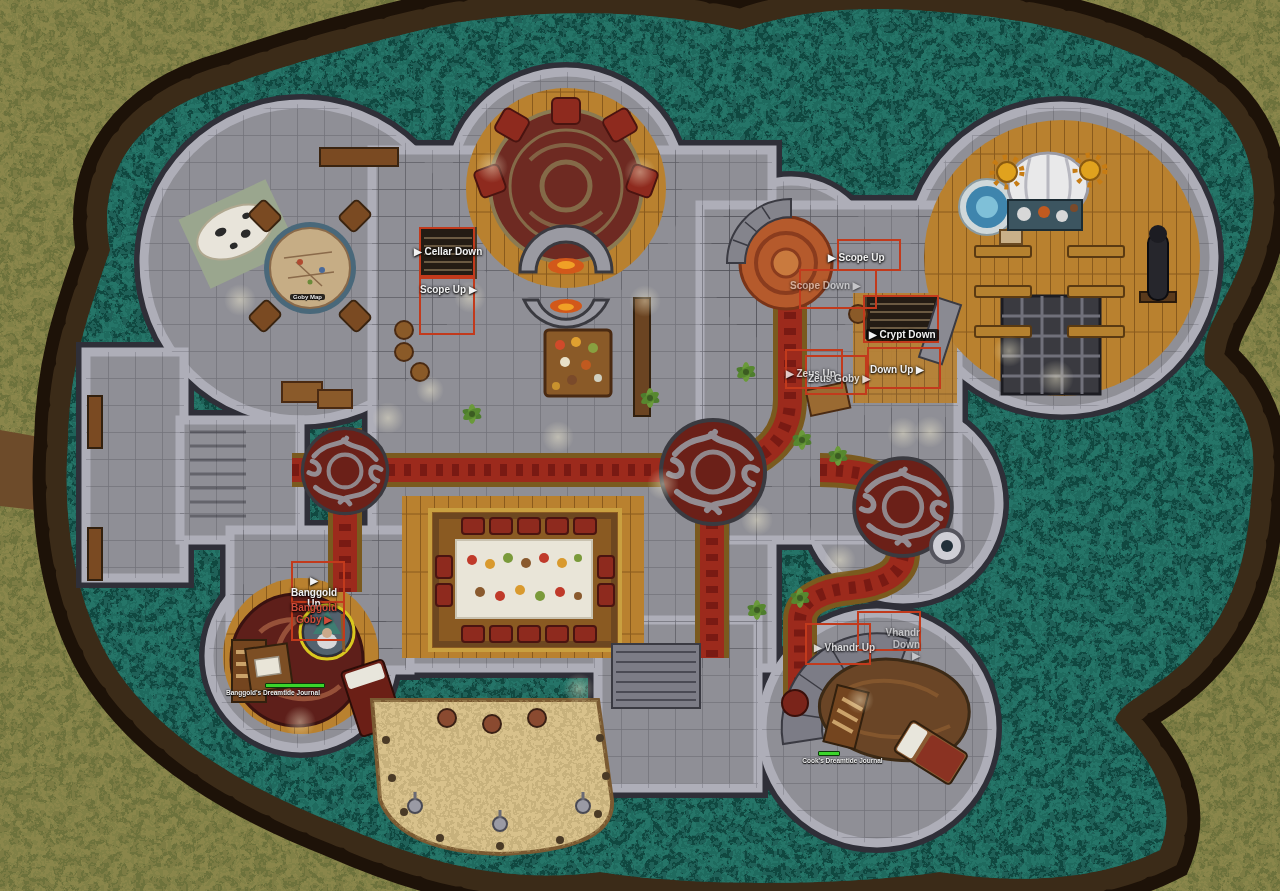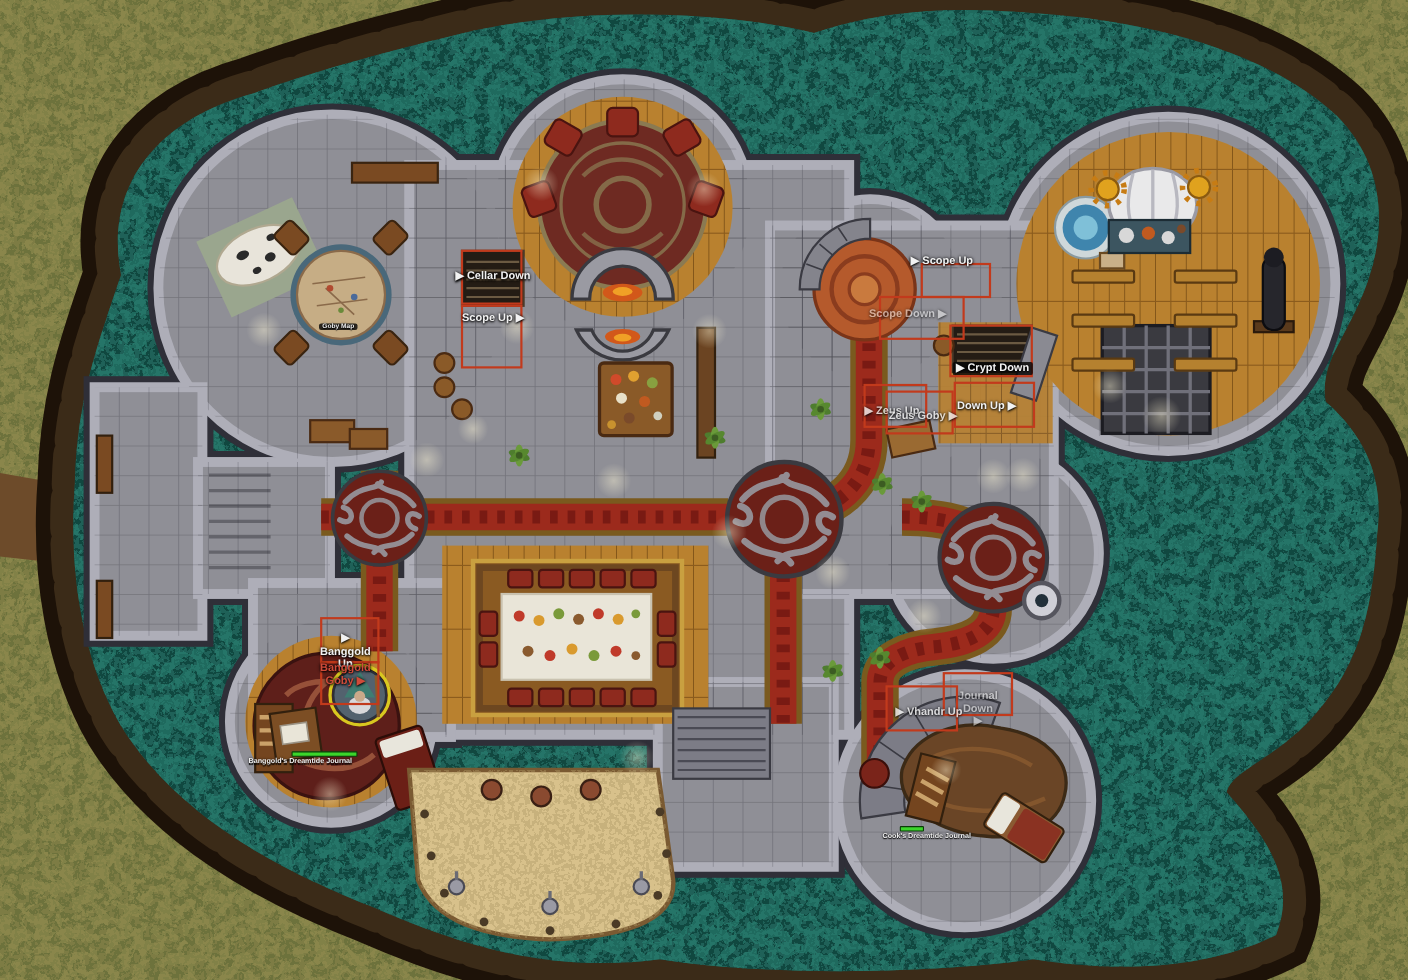--- a/index.html
+++ b/index.html
@@ -8,21 +8,21 @@
   .stage svg{position:absolute;left:0;top:0;}
   
   .wall-outer{fill:#8f8f96;stroke:#2f2f38;stroke-width:20;}
   .wall-inner{fill:#8f8f96;stroke:#aeaeb8;stroke-width:9;}
   .tile-fill{fill:url(#tiles);stroke:none;}
   
   .sw-label{position:absolute;font-size:10px;font-weight:bold;color:#f2f2f2;
             text-shadow:0 1px 2px #000,0 0 3px #000;white-space:pre-line;line-height:1.15;
             pointer-events:auto;cursor:pointer;}
   .sw-center{text-align:center;}
-  .sw-dim{opacity:.55;}
+  .sw-dim{opacity:.55;text-align:right;}
   .sw-half{opacity:.8;}
   .sw-red{color:#cf4b3a;}
   .chip{background:rgba(8,8,8,.82);padding:0 3px;border-radius:2px;text-align:center;}
   .tok-label{position:absolute;font-size:6.5px;font-weight:bold;color:#eee;
              text-shadow:0 1px 1px #000,0 0 2px #000;text-align:center;white-space:nowrap;
              pointer-events:none;}
   .hp-bar{position:absolute;height:5px;background:#3bd52b;border:1px solid #0a3a08;
           box-sizing:border-box;border-radius:1px;}
 </style>
 </head>
@@ -432,31 +432,31 @@
     <rect x="806" y="356" width="60" height="38"></rect>
     <rect x="292" y="562" width="52" height="40"></rect>
     <rect x="292" y="602" width="52" height="38"></rect>
     <rect x="806" y="624" width="64" height="40"></rect>
     <rect x="858" y="612" width="62" height="38"></rect>
   </g>
 </svg>
 
 <div class="sw-label" style="left:414px;top:246px;">▶ Cellar Down</div>
 <div class="sw-label" style="left:420px;top:284px;">Scope Up ▶</div>
-<div class="sw-label" style="left:828px;top:232px;">▶ Scope Up</div>
+<div class="sw-label" style="left:828px;top:252px;">▶ Scope Up</div>
 <div class="sw-label sw-dim" style="left:790px;top:280px;">Scope Down ▶</div>
 <div class="sw-label chip" style="left:866px;top:329px;">▶ Crypt Down</div>
 <div class="sw-label" style="left:870px;top:364px;">Down Up ▶</div>
 <div class="sw-label sw-half" style="left:786px;top:368px;">▶ Zeus Up</div>
 <div class="sw-label sw-half" style="left:808px;top:373px;">Zeus Goby ▶</div>
 <div class="sw-label sw-center" style="left:286px;top:575px;width:56px;">▶ Banggold
 Up</div>
 <div class="sw-label sw-center sw-red" style="left:290px;top:602px;width:48px;">Banggold
 Goby ▶</div>
-<div class="sw-label sw-center sw-dim" style="left:858px;top:627px;width:62px;">Journal Down
+<div class="sw-label sw-center sw-dim" style="left:858px;top:627px;width:62px;">Vhandr Down
 ▶</div>
 <div class="sw-label sw-half" style="left:814px;top:642px;">▶ Vhandr Up</div>
 
 <div class="tok-label chip" style="left:290px;top:294px;font-size:6px;">Goby Map</div>
 <div class="hp-bar" style="left:265px;top:683px;width:60px;"></div>
 <div class="tok-label" style="left:216px;top:689px;width:114px;">Banggold's Dreamtide Journal</div>
 <div class="hp-bar" style="left:818px;top:751px;width:22px;"></div>
 <div class="tok-label" style="left:795px;top:757px;width:95px;">Cook's Dreamtide Journal</div>
 </div>
 

